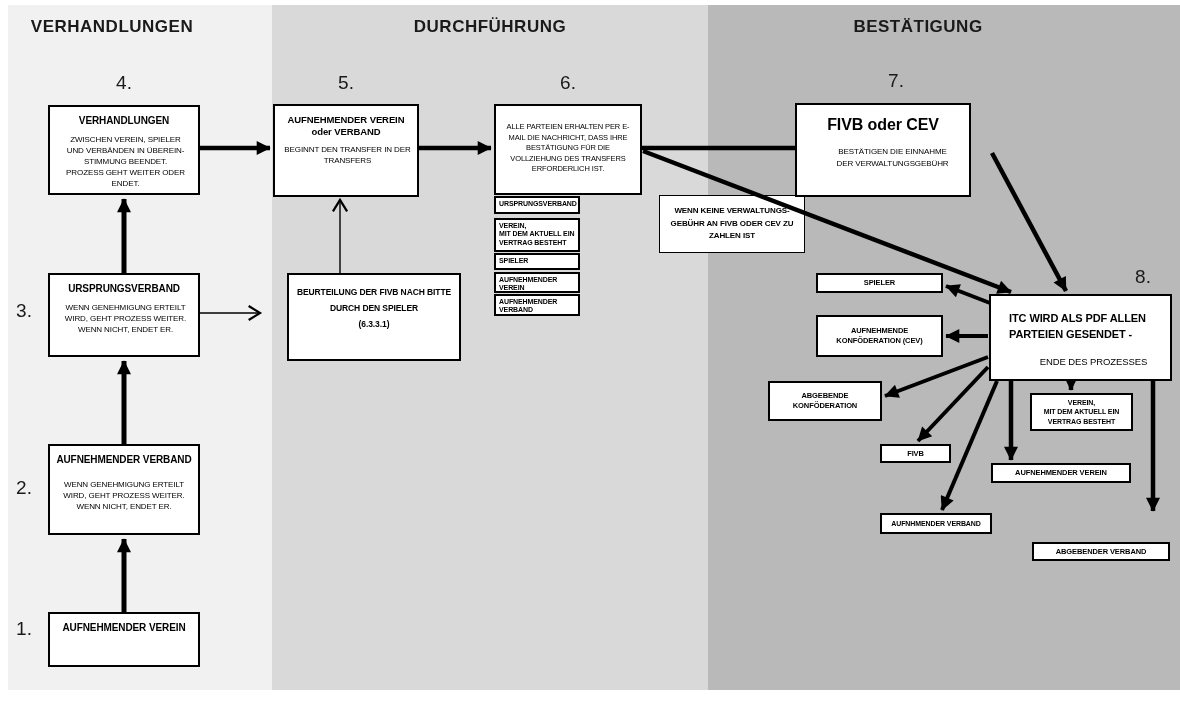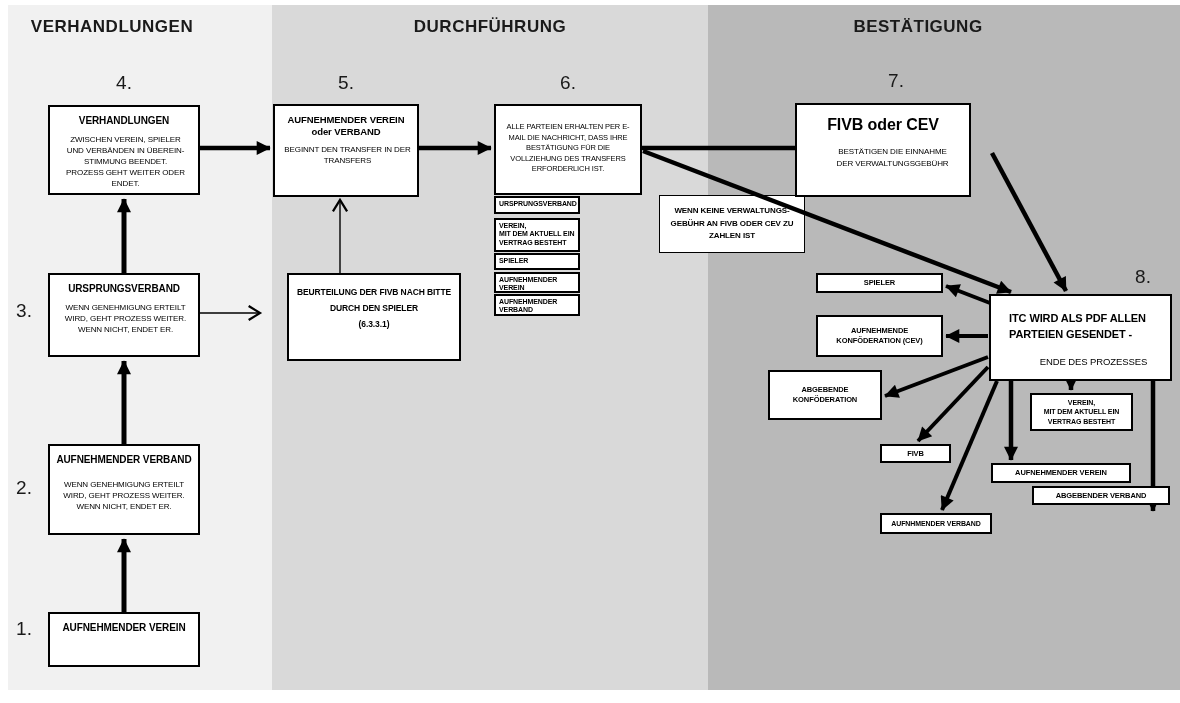--- a/index.html
+++ b/index.html
@@ -148,26 +148,26 @@
 
   <div class="box" style="left:989px;top:294px;width:183px;height:87px;">
     <div class="bt pl" style="text-align:left;font-size:11px;padding:15px 0 0 18px;line-height:1.45;">ITC WIRD ALS PDF ALLEN
 PARTEIEN GESENDET -</div>
     <div class="bb" style="font-size:9.5px;padding:12px 0 0 18px;margin-left:8px;">ENDE DES PROZESSES</div>
   </div>
 
   <div class="box sbox" style="left:816px;top:273px;width:127px;height:20px;">SPIELER</div>
   <div class="box sbox pl" style="left:816px;top:315px;width:127px;height:42px;">AUFNEHMENDE
 KONFÖDERATION (CEV)</div>
-  <div class="box sbox pl" style="left:768px;top:370px;width:114px;height:50px;">ABGEBENDE
+  <div class="box sbox pl" style="left:768px;top:381px;width:114px;height:40px;">ABGEBENDE
 KONFÖDERATION</div>
   <div class="box sbox" style="left:880px;top:444px;width:71px;height:19px;">FIVB</div>
   <div class="box sbox" style="left:991px;top:463px;width:140px;height:20px;">AUFNEHMENDER VEREIN</div>
   <div class="box sbox" style="left:880px;top:513px;width:112px;height:21px;font-size:7px;">AUFNHMENDER VERBAND</div>
-  <div class="box sbox" style="left:1032px;top:486px;width:138px;height:19px;">ABGEBENDER VERBAND</div>
+  <div class="box sbox" style="left:1032px;top:542px;width:138px;height:19px;">ABGEBENDER VERBAND</div>
   <div class="box sbox pl" style="left:1030px;top:393px;width:103px;height:38px;font-size:7px;">VEREIN,
 MIT DEM AKTUELL EIN
 VERTRAG BESTEHT</div>
 
   <svg class="layer layer-over" width="1180" height="703">
     <line x1="643" y1="151" x2="1011" y2="292" stroke="#000" stroke-width="4.5" marker-end="url(#ah)"></line>
   </svg>
 
 </div>
 

